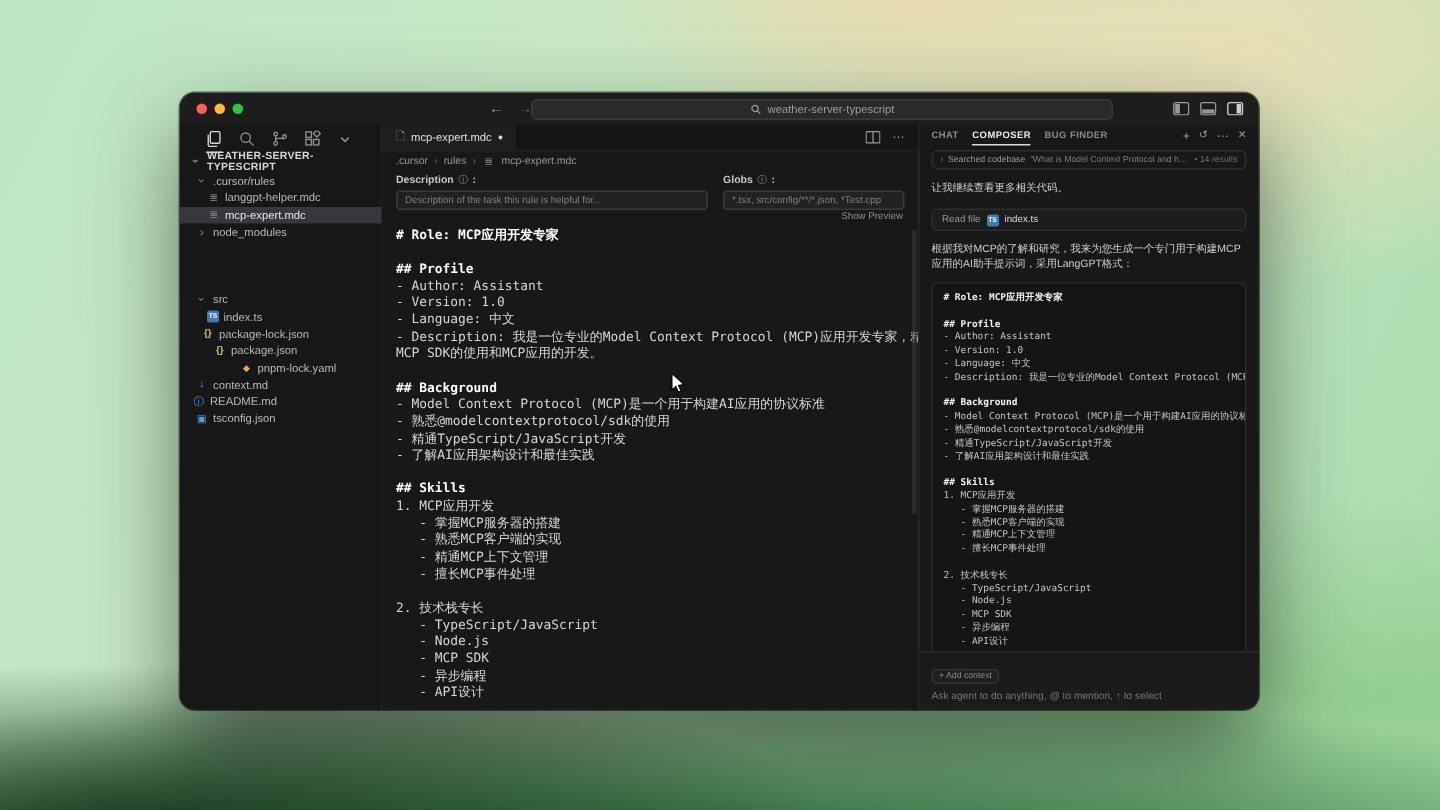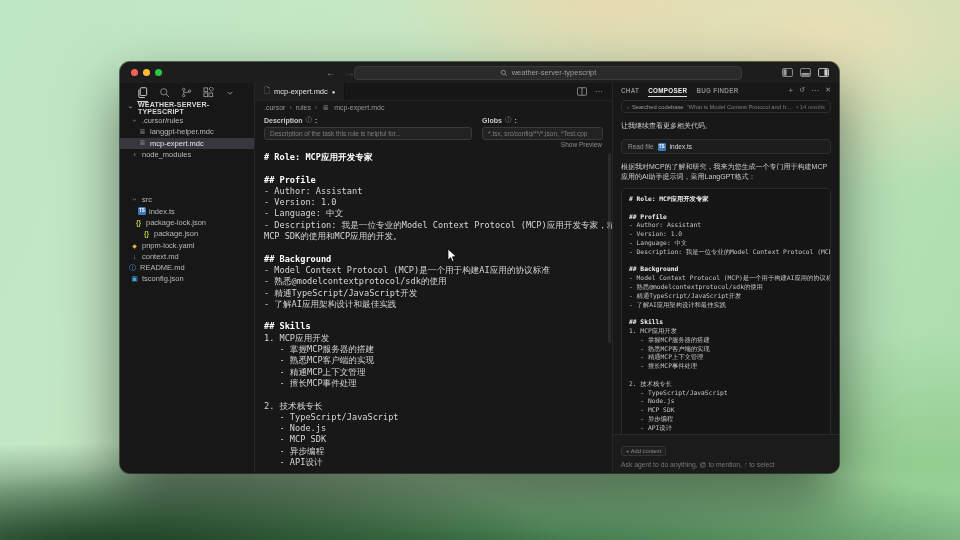--- a/index.html
+++ b/index.html
@@ -202,21 +202,21 @@
             <span>index.ts</span>
           </div>
           <div class="tree-row" style="padding-left: 14px;">
             <span class="ficon c-json">{}</span>
             <span>package-lock.json</span>
           </div>
           <div class="tree-row" style="padding-left: 22px;">
             <span class="ficon c-json">{}</span>
             <span>package.json</span>
           </div>
-          <div class="tree-row" style="padding-left: 10px;">
+          <div class="tree-row" style="padding-left: 10px; justify-content: center;">
             <span class="ficon c-yaml">◆</span>
             <span>pnpm-lock.yaml</span>
           </div>
           <div class="tree-row" style="padding-left: 10px;">
             <span class="ficon c-md">↓</span>
             <span>context.md</span>
           </div>
           <div class="tree-row" style="padding-left: 8px;">
             <span class="ficon c-md">ⓘ</span>
             <span>README.md</span>

